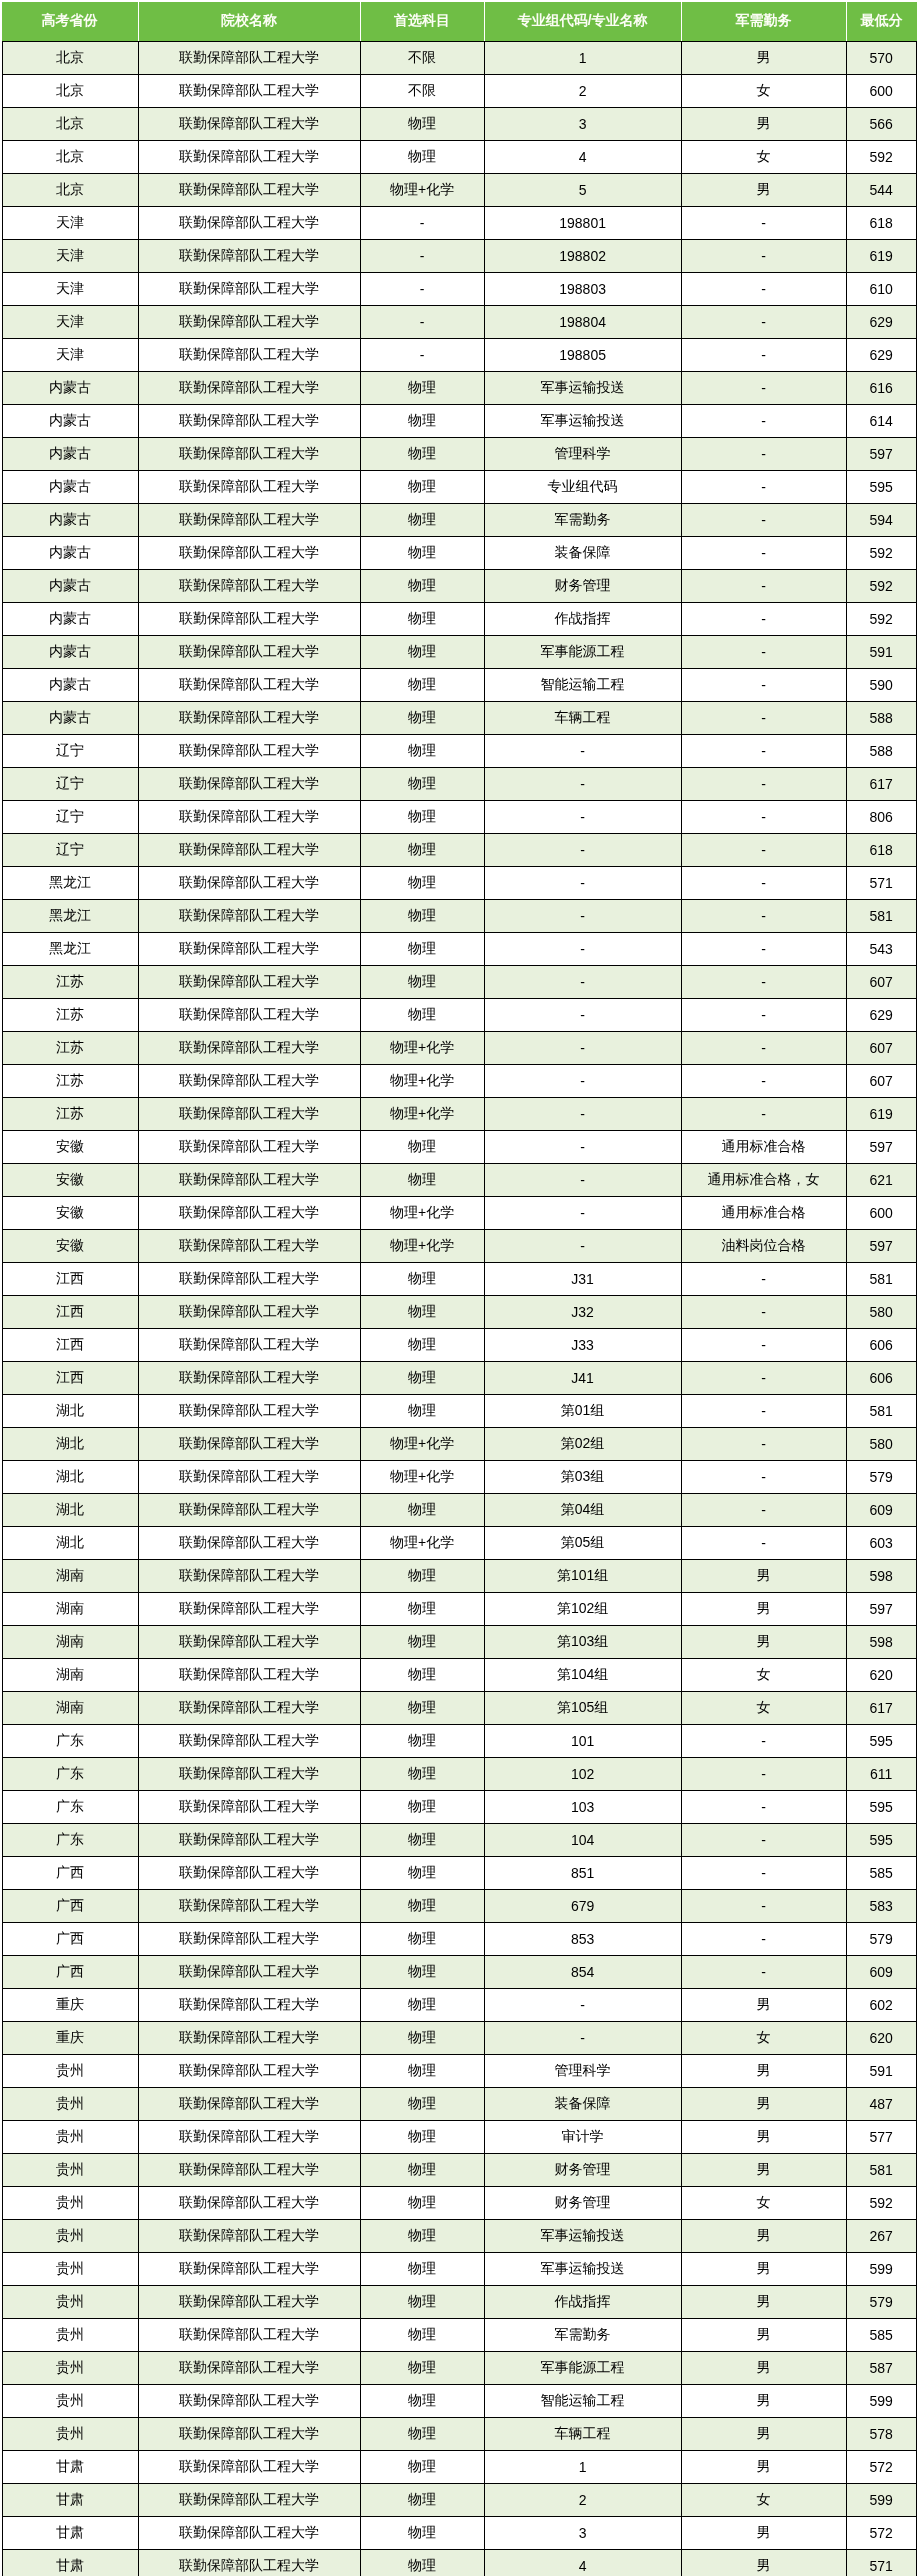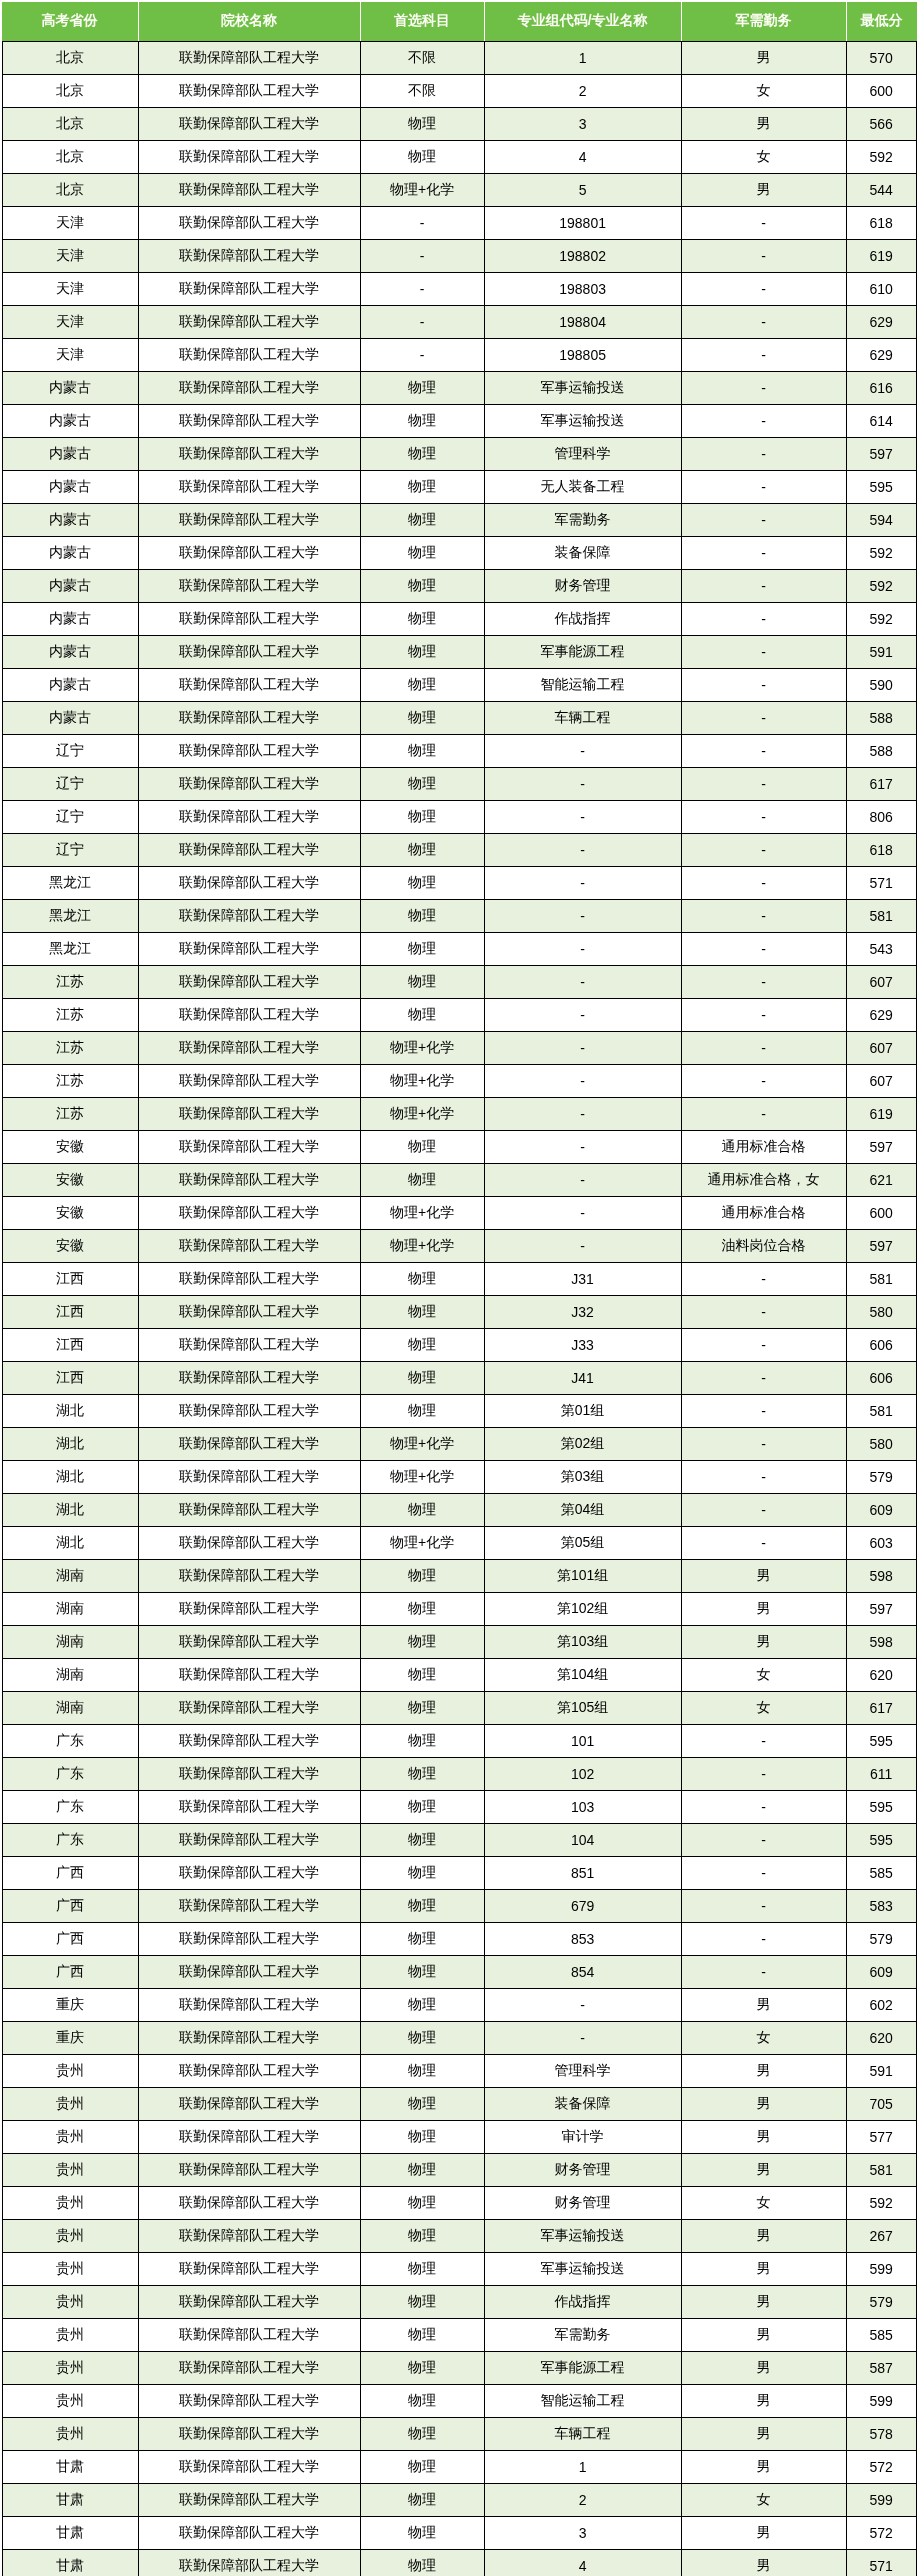--- a/index.html
+++ b/index.html
@@ -174,21 +174,21 @@
         <td>联勤保障部队工程大学</td>
         <td>物理</td>
         <td>管理科学</td>
         <td>-</td>
         <td>597</td>
       </tr>
       <tr>
         <td>内蒙古</td>
         <td>联勤保障部队工程大学</td>
         <td>物理</td>
-        <td>无人装备工程</td>
+        <td>专业组代码</td>
         <td>-</td>
         <td>595</td>
       </tr>
       <tr>
         <td>内蒙古</td>
         <td>联勤保障部队工程大学</td>
         <td>物理</td>
         <td>军需勤务</td>
         <td>-</td>
         <td>594</td>
@@ -568,21 +568,21 @@
         <td>管理科学</td>
         <td>男</td>
         <td>591</td>
       </tr>
       <tr>
         <td>贵州</td>
         <td>联勤保障部队工程大学</td>
         <td>物理</td>
         <td>装备保障</td>
         <td>男</td>
-        <td>705</td>
+        <td>487</td>
       </tr>
       <tr>
         <td>贵州</td>
         <td>联勤保障部队工程大学</td>
         <td>物理</td>
         <td>审计学</td>
         <td>男</td>
         <td>577</td>
       </tr>
       <tr>

